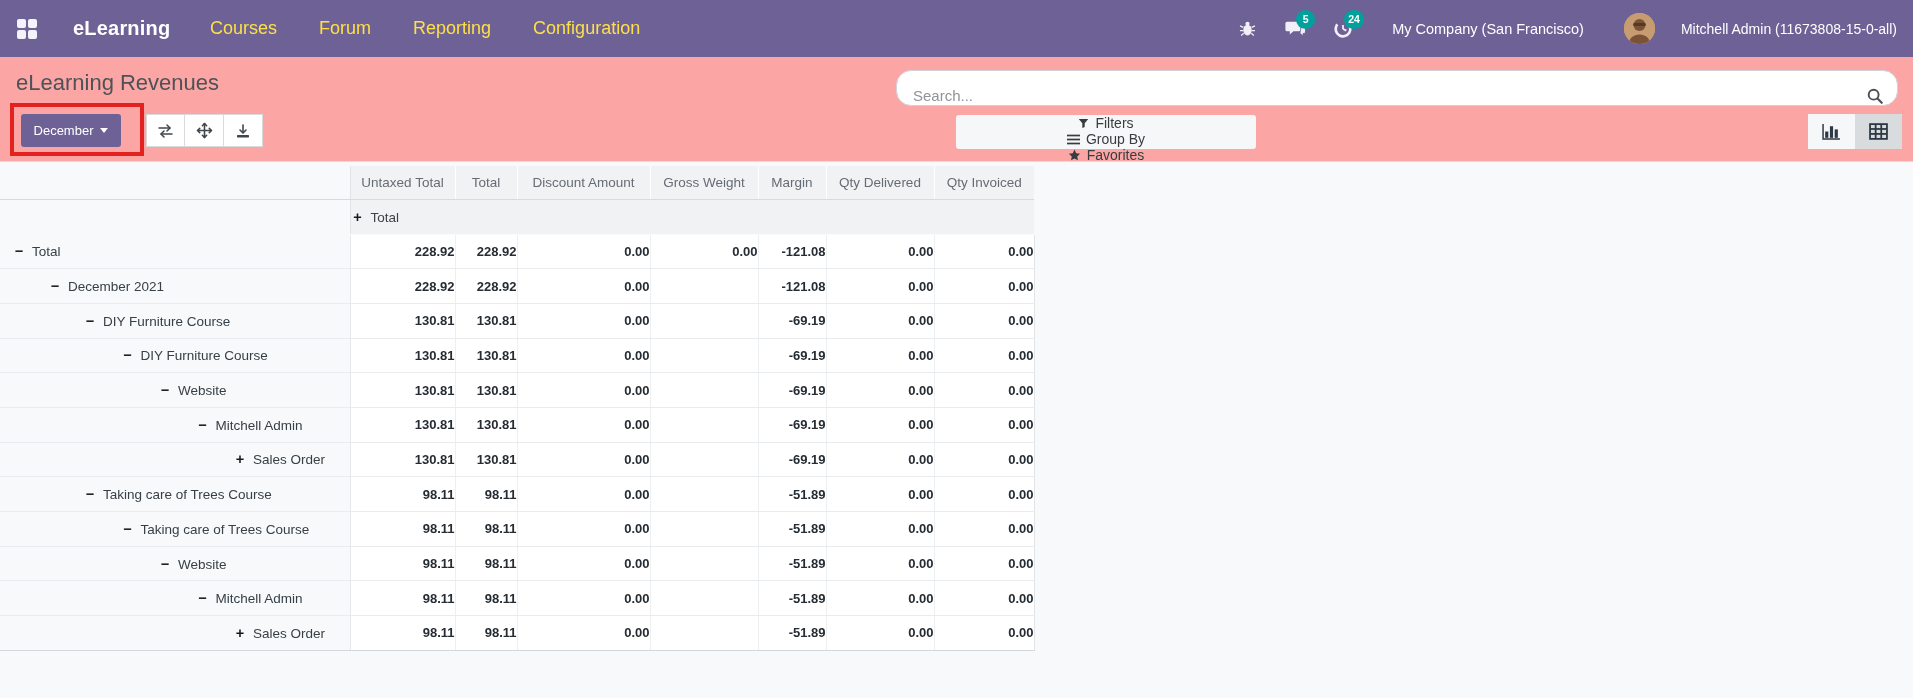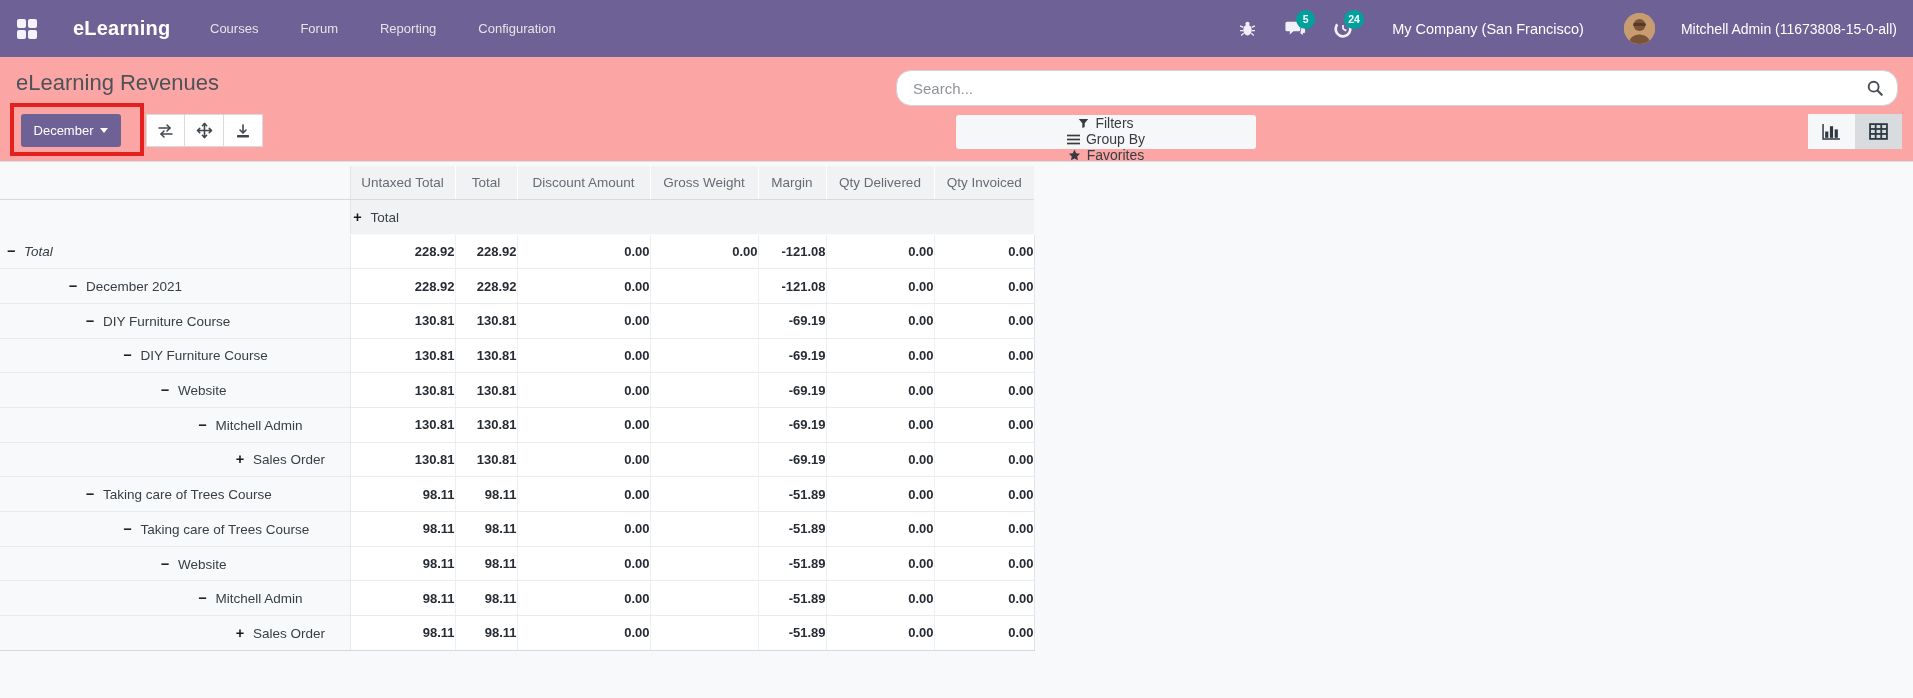--- a/index.html
+++ b/index.html
@@ -12,21 +12,21 @@
   .navbar{
     position:absolute;left:0;top:0;width:1913px;height:57px;
     background:var(--accent,#6d6196);
     display:flex;align-items:center;color:#fff;
   }
   .apps-icon{margin-left:17px;width:20px;height:20px;display:grid;
     grid-template-columns:9px 9px;grid-template-rows:9px 9px;gap:2px;cursor:pointer;}
   .apps-icon div{background:#f4f2fa;border-radius:2px;}
   .app-name{margin-left:36px;font-size:20px;font-weight:700;letter-spacing:.2px;}
   .nav-menus{position:absolute;left:210px;display:flex;gap:42px;}
-  .nav-item{font-size:13px;color:#e5e5e5;cursor:pointer;white-space:nowrap;}
+  .nav-item{font-size:18px;color:#fde047;cursor:pointer;white-space:nowrap;}
   .nav-right{position:absolute;right:16px;display:flex;align-items:center;gap:26px;}
   .nav-ico{position:relative;width:22px;height:22px;display:flex;align-items:center;justify-content:center;cursor:pointer;}
   .badge{
     position:absolute;top:-8px;left:12px;min-width:19px;height:19px;border-radius:10px;
     background:var(--badge,#00a09d);color:#fff;font-size:10.5px;font-weight:700;
     display:flex;align-items:center;justify-content:center;padding:0 4px;box-sizing:border-box;
   }
   .company{font-size:14.5px;margin-left:12px;cursor:pointer;white-space:nowrap;}
   .avatar{width:31px;height:31px;border-radius:50%;overflow:hidden;margin-left:14px;flex:0 0 auto;cursor:pointer;background:#caa37c;}
   .user{font-size:14px;cursor:pointer;white-space:nowrap;}
@@ -49,21 +49,21 @@
   .caret{width:0;height:0;border-left:4px solid transparent;border-right:4px solid transparent;border-top:5px solid #fff;}
   .tool-group{position:absolute;left:146px;top:57px;display:flex;}
   .tool-btn{
     width:39px;height:33px;background:#fff;border:1px solid #d8dbde;border-left:none;
     display:flex;align-items:center;justify-content:center;cursor:pointer;box-sizing:border-box;
   }
   .tool-btn:first-child{border-left:1px solid #d8dbde;}
   .search-box{
     position:absolute;left:896px;top:13px;width:1002px;height:36px;
     border:1px solid #cfd3d7;border-radius:15px;background:#fff;box-sizing:border-box;
-    display:flex;align-items:center;
+    display:flex;align-items:flex-end;
   }
   .search-box input{
     flex:1;border:none;outline:none;background:transparent;margin-left:14px;
     font-size:15px;color:#333;font-family:"Liberation Sans","DejaVu Sans",sans-serif;
   }
   .search-box input::placeholder{color:#8f9398;}
   .search-box svg{margin-right:13px;}
   .filter-bar{
     position:absolute;left:956px;top:58px;width:300px;height:34px;background:#f6f7f8;
     border-radius:3px;display:flex;align-items:center;justify-content:space-around;padding:0 10px;box-sizing:border-box;flex-direction:column;
@@ -291,31 +291,31 @@
         </tr>
       <tr>
         <td class="corner"></td>
         <th class="colgroup" colspan="7">
           <span class="exp">+</span><span>Total</span>
         </th>
       </tr>
     </thead>
     <tbody id="pivot-body">
         <tr>
-          <td class="rowlabel" style="padding-left: 4px; font-style: italic;"><span class="exp">−</span>Total</td>
+          <td class="rowlabel" style="padding-left: 12px;"><span class="exp">−</span>Total</td>
           <td class="val first">228.92</td>
           <td class="val">228.92</td>
           <td class="val">0.00</td>
           <td class="val">0.00</td>
           <td class="val">-121.08</td>
           <td class="val">0.00</td>
           <td class="val last">0.00</td>
         </tr>
         <tr>
-          <td class="rowlabel" style="padding-left: 66px;"><span class="exp">−</span>December 2021</td>
+          <td class="rowlabel" style="padding-left: 48px;"><span class="exp">−</span>December 2021</td>
           <td class="val first">228.92</td>
           <td class="val">228.92</td>
           <td class="val">0.00</td>
           <td class="val"></td>
           <td class="val">-121.08</td>
           <td class="val">0.00</td>
           <td class="val last">0.00</td>
         </tr>
         <tr>
           <td class="rowlabel" style="padding-left: 83px;"><span class="exp">−</span>DIY Furniture Course</td>

